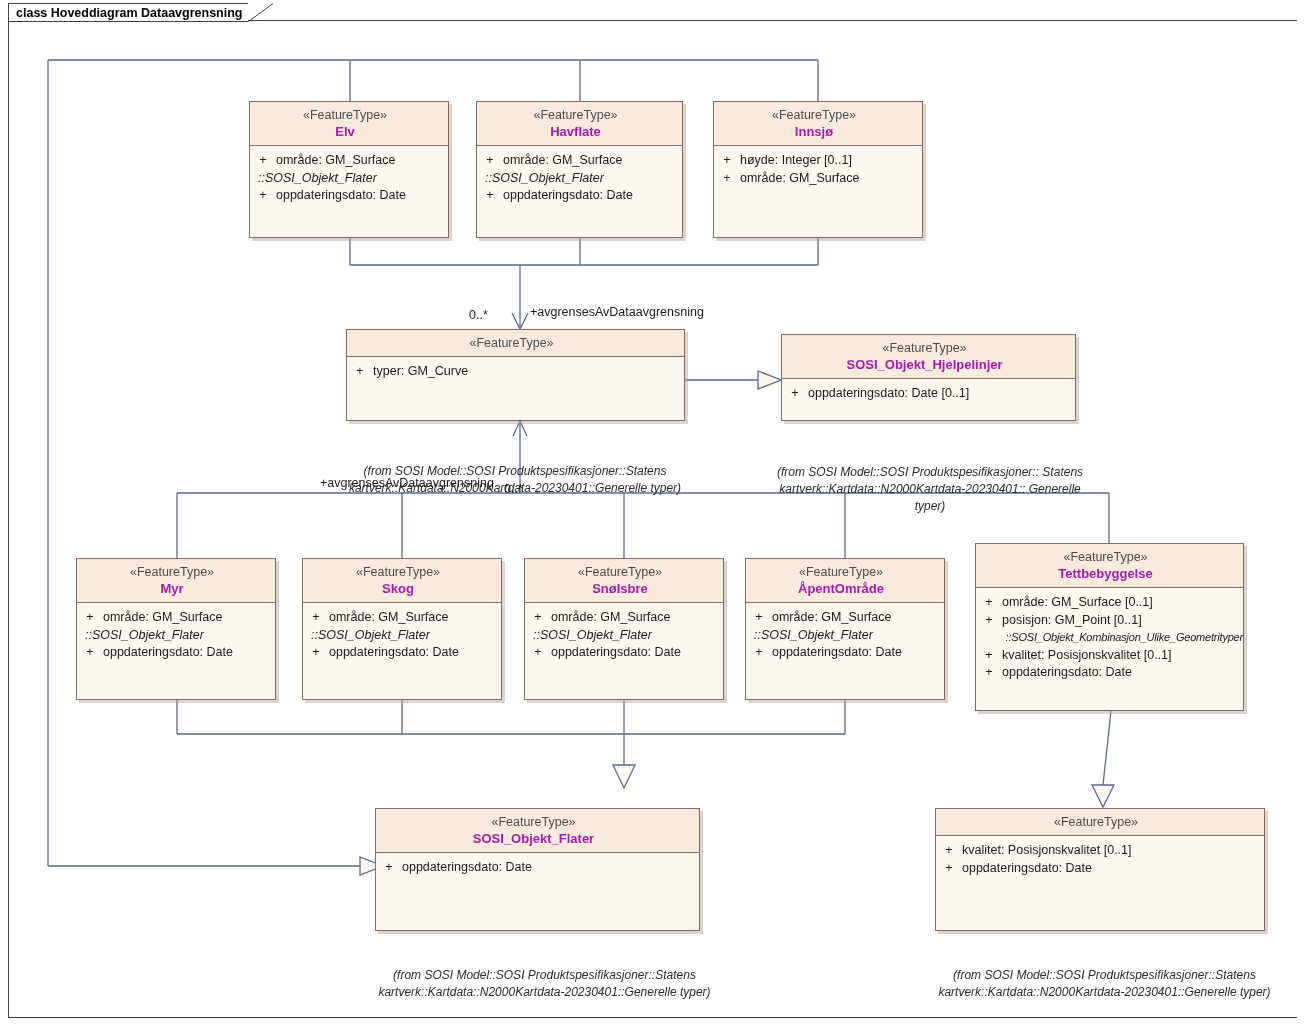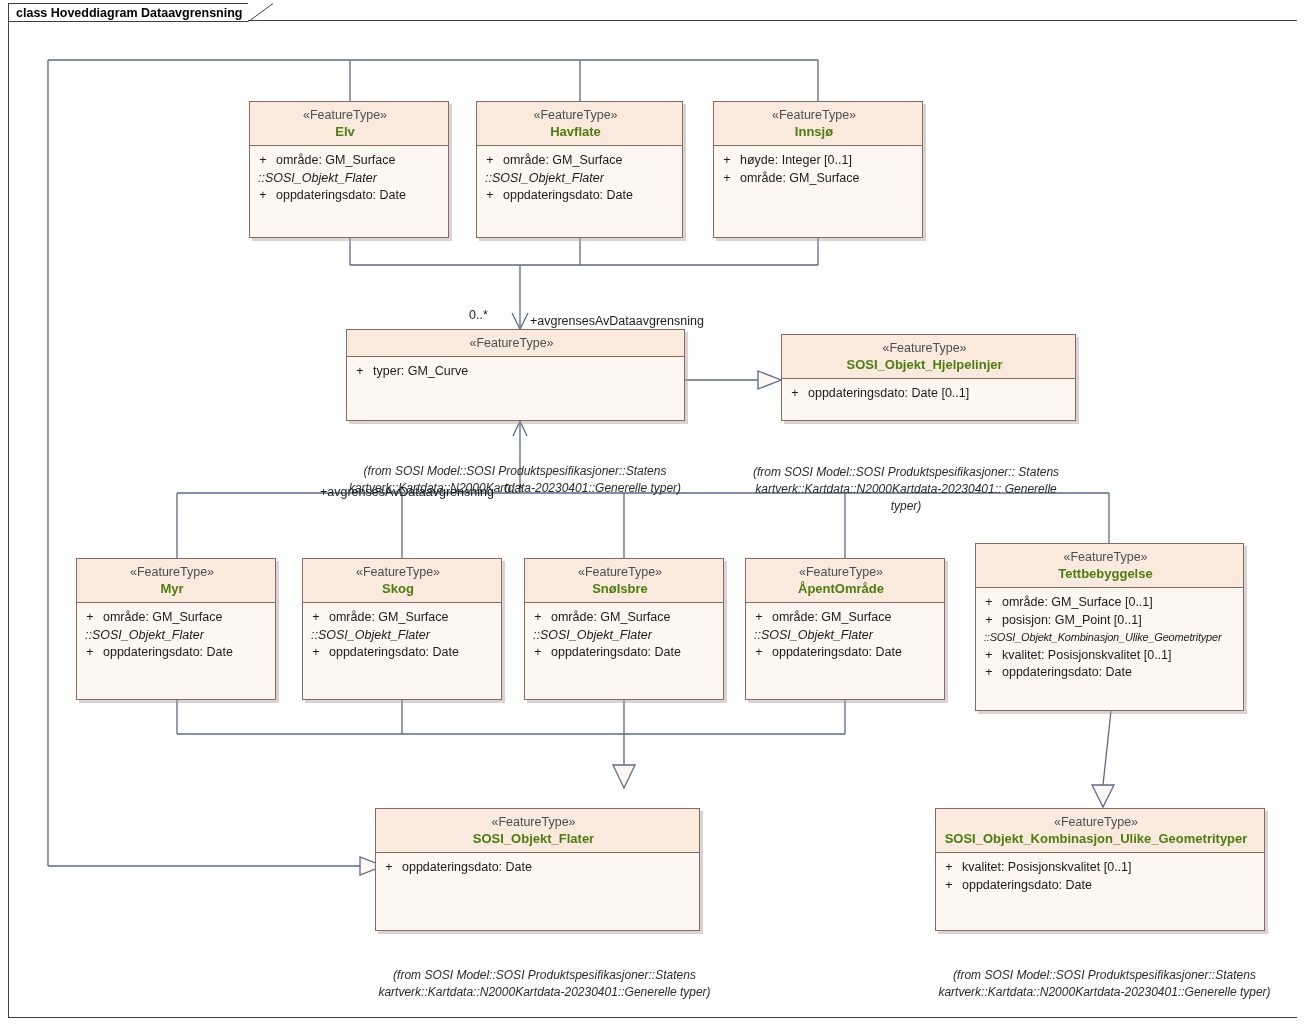--- a/index.html
+++ b/index.html
@@ -86,21 +86,21 @@
   }
   .stereotype {
     font-size: 12.5px;
     color: #4d4d4d;
     line-height: 16px;
     white-space: nowrap;
   }
   .class-name {
     font-size: 13px;
     font-weight: bold;
-    color: #4d7c0f;
+    color: #a21caf;
     line-height: 17px;
     white-space: nowrap;
   }
   .class-name.abstract {
   }
   .uml-body {
     padding: 6px 0 6px 0;
     box-sizing: border-box;
   }
   .attr-row {
@@ -122,20 +122,21 @@
   .attr-row.inherited-sep {
     font-style: italic;
     padding-left: 8px;
   }
   .attr-row.inherited-sep .attr-text {
     font-style: italic;
   }
   .attr-row.squeeze .attr-text {
     font-size: 11px;
     letter-spacing: -0.2px;
+    text-align: right;
   }
 
   
   .from-note {
     position: absolute;
     font-size: 12px;
     font-style: italic;
     color: #2a2a2a;
     line-height: 17px;
     text-align: center;
@@ -144,21 +145,20 @@
   }
 
   
   .assoc-label {
     position: absolute;
     font-size: 12.5px;
     color: #1b1b1b;
     line-height: 16px;
     white-space: nowrap;
     z-index: 4;
-    margin-top: 9px;
   }
   .mult-label {
     position: absolute;
     font-size: 12.5px;
     color: #1b1b1b;
     line-height: 16px;
     white-space: nowrap;
     z-index: 4;
   }
 </style>
@@ -299,21 +299,21 @@
       <div class="stereotype">«FeatureType»</div>
       <div class="class-name abstract">SOSI_Objekt_Hjelpelinjer</div>
     </div>
     <div class="uml-body">
       <div class="attr-row">
         <span class="attr-vis">+</span>
         <span class="attr-text">oppdateringsdato: Date [0..1]</span>
       </div>
     </div>
   </div>
-  <div class="from-note" style="left:741px; top:436px; width:330px;font-style:italic;">(from SOSI Model::SOSI Produktspesifikasjoner:: Statens kartverk::Kartdata::N2000Kartdata-20230401:: Generelle typer)</div>
+  <div class="from-note" style="left:765px; top:436px; width:330px;font-style:italic;">(from SOSI Model::SOSI Produktspesifikasjoner:: Statens kartverk::Kartdata::N2000Kartdata-20230401:: Generelle typer)</div>
 
   <div class="mult-label" style="left:469px; top:307px;">0..*</div>
   <div class="assoc-label" style="left:530px; top:304px;">+avgrensesAvDataavgrensning</div>
 
   <div class="assoc-label" style="left:320px; top:475px;">+avgrensesAvDataavgrensning</div>
   <div class="mult-label" style="left:504px; top:481px;">0..*</div>
 
   <div class="uml-class" style="left:76px; top:558px; width:200px; height:142px;">
     <div class="uml-header">
       <div class="stereotype">«FeatureType»</div>
@@ -432,21 +432,20 @@
         <span class="attr-vis">+</span>
         <span class="attr-text">oppdateringsdato: Date</span>
       </div>
     </div>
   </div>
   <div class="from-note" style="left:372px; top:939px; width:345px;">(from SOSI Model::SOSI Produktspesifikasjoner::Statens kartverk::Kartdata::N2000Kartdata-20230401::Generelle typer)</div>
 
   <div class="uml-class" style="left:935px; top:808px; width:330px; height:123px;">
     <div class="uml-header">
       <div class="stereotype">«FeatureType»</div>
-      <div class="class-name abstract">SOSI_Objekt_Kombinasjon_Ulike_Geometrityper</div>
     </div>
     <div class="uml-body">
       <div class="attr-row">
         <span class="attr-vis">+</span>
         <span class="attr-text">kvalitet: Posisjonskvalitet [0..1]</span>
       </div>
       <div class="attr-row">
         <span class="attr-vis">+</span>
         <span class="attr-text">oppdateringsdato: Date</span>
       </div>

